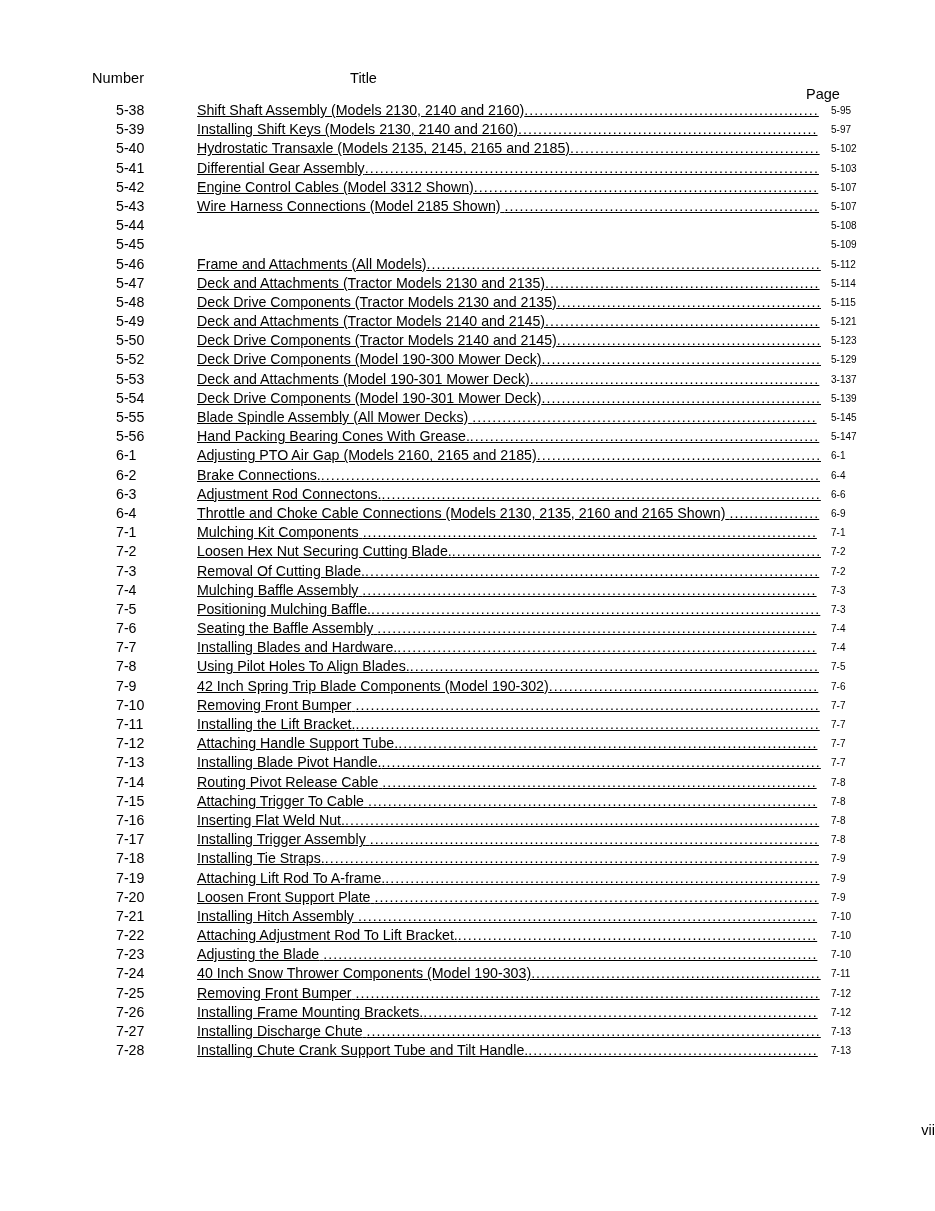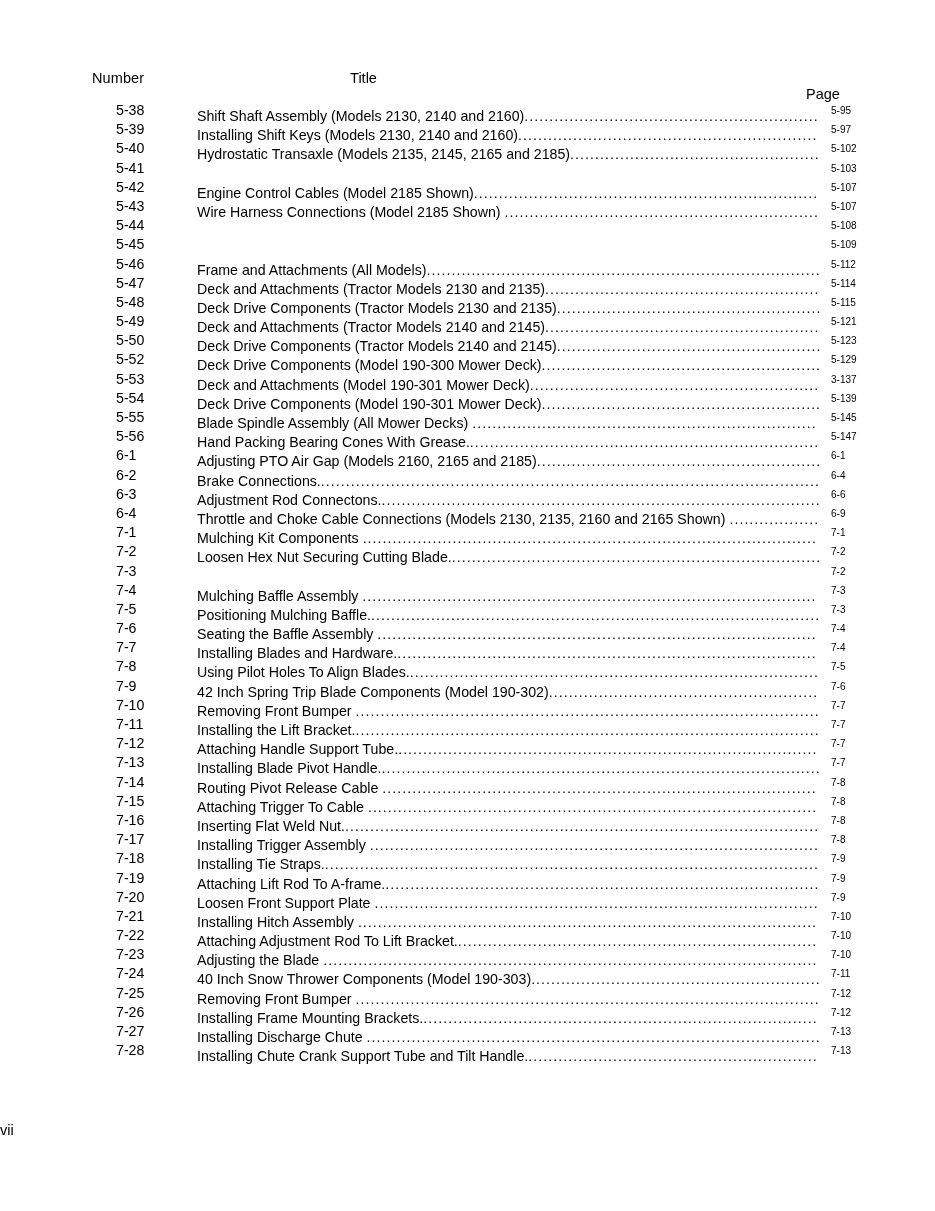--- a/index.html
+++ b/index.html
@@ -82,27 +82,28 @@
     top: 0;
     width: 76px;
     font-size: 14.2px;
     line-height: 19.2px;
     white-space: nowrap;
   }
 
   .toc-row .entry {
     position: absolute;
     left: 173px;
-    top: 6px;
+    top: 0;
     width: 624px;
     height: 19.2px;
     overflow: hidden;
     font-size: 14.2px;
     line-height: 19.2px;
     white-space: nowrap;
+    text-decoration: underline;
   }
 
   .toc-row .entry .label {
     display: inline;
   }
 
   
   .toc-row .entry .leader {
     display: inline;
     letter-spacing: 1.05px;
@@ -117,21 +118,21 @@
     line-height: 19.2px;
     white-space: nowrap;
   }
 
   
   .folio {
     position: absolute;
     left: 0;
     top: 1120px;
     width: 935px;
-    text-align: left;
+    text-align: right;
     font-size: 14.5px;
     line-height: 20px;
   }
 </style>
 </head>
 <body>
 
 <div class="page">
 
   <div class="toc-header">
@@ -151,25 +152,26 @@
         <span class="entry"><span class="label">Installing Shift Keys (Models 2130, 2140 and 2160)</span><span class="leader">............................................................</span></span>
         <span class="pg">5-97</span>
       </div>
       <div class="toc-row">
         <span class="num">5-40</span>
         <span class="entry"><span class="label">Hydrostatic Transaxle (Models 2135, 2145, 2165 and 2185)</span><span class="leader">..................................................</span></span>
         <span class="pg">5-102</span>
       </div>
       <div class="toc-row">
         <span class="num">5-41</span>
+        <span class="entry"><span class="label">Differential Gear Assembly</span><span class="leader">...........................................................................................</span></span>
         <span class="pg">5-103</span>
       </div>
       <div class="toc-row">
         <span class="num">5-42</span>
-        <span class="entry"><span class="label">Engine Control Cables (Model 2185 Shown)</span><span class="leader">.....................................................................</span></span>
+        <span class="entry"><span class="label">Engine Control Cables (Model 3312 Shown)</span><span class="leader">.....................................................................</span></span>
         <span class="pg">5-107</span>
       </div>
       <div class="toc-row">
         <span class="num">5-43</span>
         <span class="entry"><span class="label">Wire Harness Connections (Model 2185 Shown)</span>&nbsp;<span class="leader">...............................................................</span></span>
         <span class="pg">5-107</span>
       </div>
       <div class="toc-row">
         <span class="num">5-44</span>
         <span class="pg">5-108</span>
@@ -253,20 +255,21 @@
         <span class="entry"><span class="label">Mulching Kit Components</span>&nbsp;<span class="leader">...........................................................................................</span></span>
         <span class="pg">7-1</span>
       </div>
       <div class="toc-row">
         <span class="num">7-2</span>
         <span class="entry"><span class="label">Loosen Hex Nut Securing Cutting Blade.</span><span class="leader">..........................................................................</span></span>
         <span class="pg">7-2</span>
       </div>
       <div class="toc-row">
         <span class="num">7-3</span>
+        <span class="entry"><span class="label">Removal Of Cutting Blade.</span><span class="leader">...........................................................................................</span></span>
         <span class="pg">7-2</span>
       </div>
       <div class="toc-row">
         <span class="num">7-4</span>
         <span class="entry"><span class="label">Mulching Baffle Assembly</span>&nbsp;<span class="leader">...........................................................................................</span></span>
         <span class="pg">7-3</span>
       </div>
       <div class="toc-row">
         <span class="num">7-5</span>
         <span class="entry"><span class="label">Positioning Mulching Baffle.</span><span class="leader">..........................................................................................</span></span>

